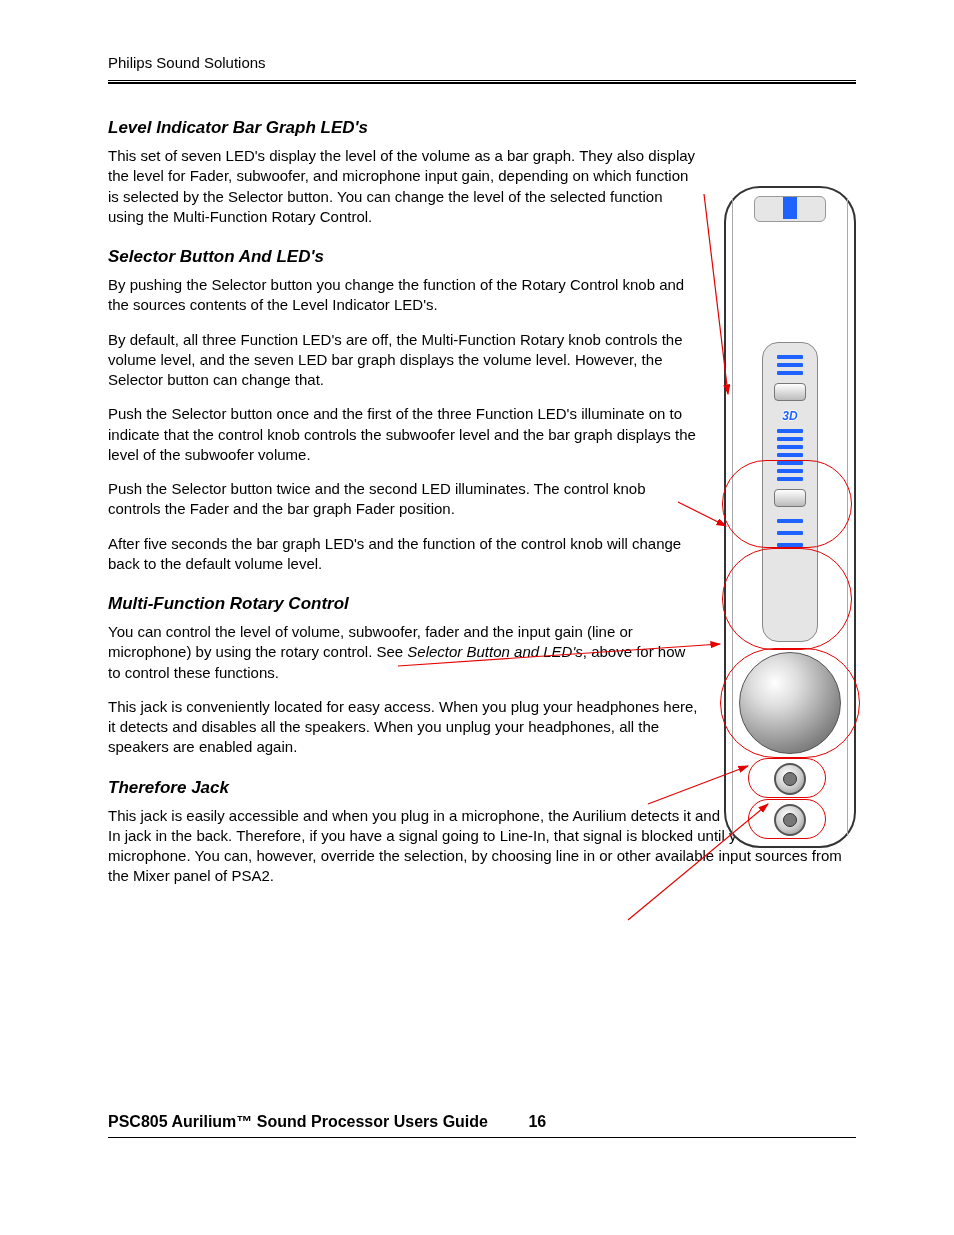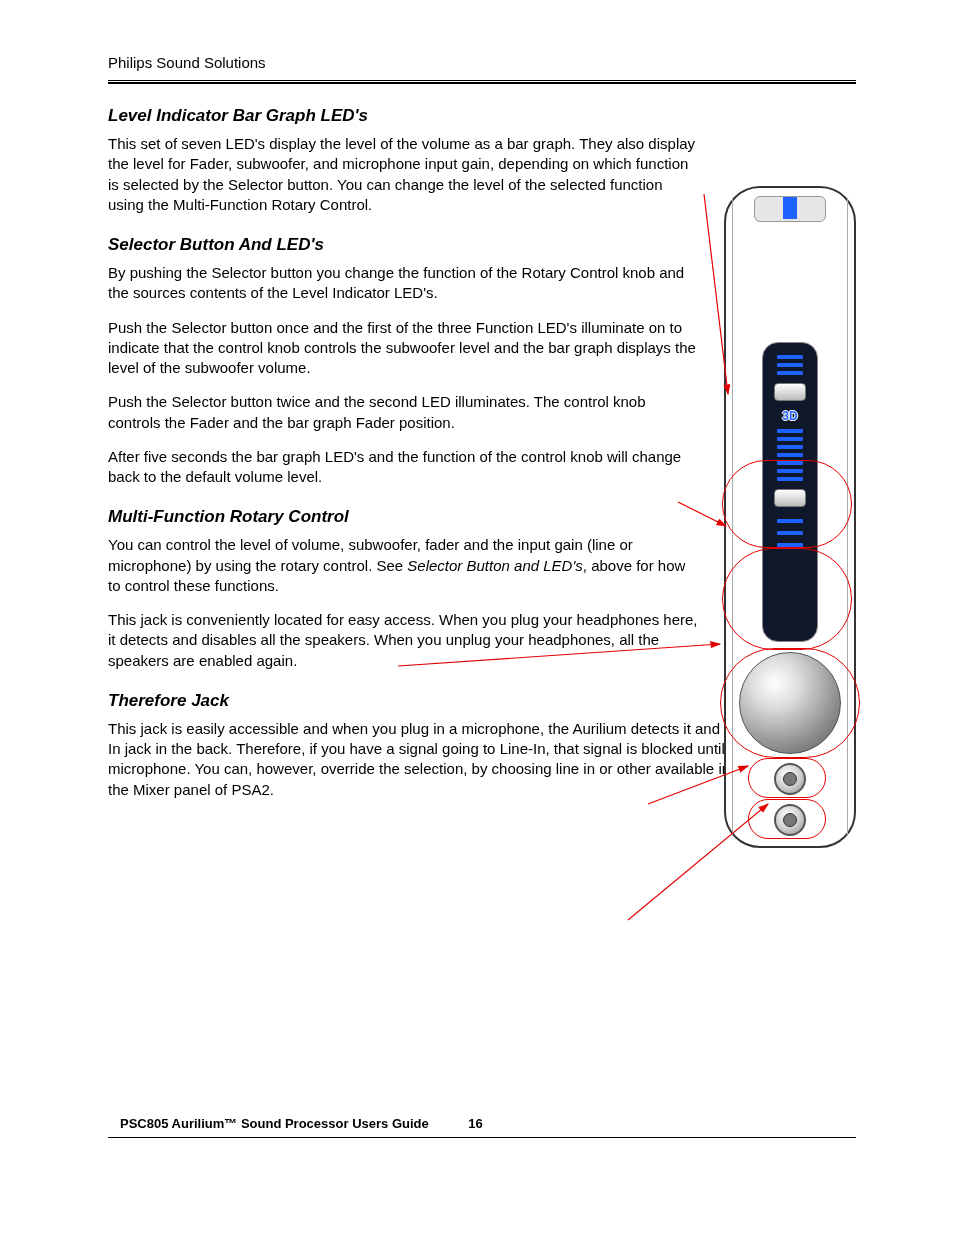--- a/index.html
+++ b/index.html
@@ -1,36 +1,36 @@
 <!DOCTYPE html>
 <html><head>
 <meta charset="utf-8">
 <style>
   body{margin:0;background:#fff;font-family:Arial,Helvetica,sans-serif;color:#000;}
   .page{width:954px;height:1202px;position:relative;margin:0 auto;box-sizing:border-box;}
   .content-frame{position:absolute;left:108px;right:98px;top:54px;bottom:64px;border-bottom:1.5px solid #000;}
   .running-head{font-size:15px;color:#000;padding-bottom:8px;}
   .head-rule-area{border-top:1.5px solid #000;border-bottom:2.5px solid #000;height:1px;margin-top:1px;}
-  .body-area{position:relative;padding-top:8px;}
+  .body-area{position:relative;padding-top:20px;}
   .text-col{width:590px;}
   h3{font-family:Arial,Helvetica,sans-serif;font-style:italic;font-weight:bold;font-size:17px;margin:20px 0 8px 0;}
   h3:first-child{margin-top:14px;}
   p{font-size:15px;line-height:1.35;margin:0 0 14px 0;}
   .ref-ital{font-style:italic;}
-  .footer{position:absolute;bottom:6px;left:12px;font-size:13px;font-weight:bold;}
+  .footer{position:absolute;bottom:6px;left:0;font-size:16px;font-weight:bold;}
   .footer-pg{display:inline-block;margin-left:36px;}
 
   
   .device{position:absolute;top:102px;right:0;width:132px;height:662px;}
   .device-body{position:absolute;inset:0;border:2px solid #333;border-radius:36px;background:#fff;}
   .device-seam-l{position:absolute;top:12px;bottom:12px;left:8px;width:0;border-left:1.5px solid #aaa;}
   .device-seam-r{position:absolute;top:12px;bottom:12px;right:8px;width:0;border-left:1.5px solid #aaa;}
   .top-slot{position:absolute;top:10px;left:50%;transform:translateX(-50%);width:70px;height:24px;background:#e6e6e6;border:1px solid #999;border-radius:6px;}
   .top-slot-blue{position:absolute;top:0;left:50%;transform:translateX(-50%);width:14px;height:22px;background:#1e63ff;}
-  .led-panel{position:absolute;top:156px;left:50%;transform:translateX(-50%);width:54px;height:298px;border:1.5px solid #888;border-radius:16px;background:#0f172a;}
+  .led-panel{position:absolute;top:156px;left:50%;transform:translateX(-50%);width:54px;height:298px;border:1.5px solid #888;border-radius:16px;background:#e5e5e5;font-style:italic;}
   .led-col{display:flex;flex-direction:column;align-items:center;}
   .bar{width:26px;height:4px;background:#1e63ff;margin:2px 0;border-radius:1px;}
   .sel-btn{width:30px;height:16px;border:1px solid #777;border-radius:4px;background:linear-gradient(#fff,#bbb);margin:6px 0;}
   .label3d{font-size:12px;font-weight:bold;color:#1e63ff;text-shadow:1px 0 #fff,-1px 0 #fff,0 1px #fff,0 -1px #fff;margin-top:2px;}
   .knob{position:absolute;top:466px;left:50%;transform:translateX(-50%);width:100px;height:100px;border-radius:50%;background:radial-gradient(circle at 35% 30%,#fff 0%,#ddd 25%,#888 70%,#555 100%);border:1.5px solid #555;}
   .jack{position:absolute;left:50%;transform:translateX(-50%);width:28px;height:28px;border:2px solid #555;border-radius:50%;background:radial-gradient(circle at 40% 35%,#fff,#ccc 55%,#888);}
   .jack-inner{position:absolute;top:50%;left:50%;transform:translate(-50%,-50%);width:12px;height:12px;border:1.5px solid #333;border-radius:50%;background:#777;}
   #jack-hp{top:577px;} #jack-mic{top:618px;}
 
   
@@ -52,20 +52,21 @@
     <div class="running-head">Philips Sound Solutions</div>
     <div class="head-rule-area"></div>
 
     <div class="body-area">
       <div class="text-col">
         <h3>Level Indicator Bar Graph LED's</h3>
         <p>This set of seven LED's display the level of the volume as a bar graph. They also display the level for Fader, subwoofer, and microphone input gain, depending on which function is selected by the Selector button. You can change the level of the selected function using the Multi-Function Rotary Control.</p>
 
         <h3>Selector Button And LED's</h3>
         <p>By pushing the Selector button you change the function of the Rotary Control knob and the sources contents of the Level Indicator LED's.</p>
+        <p>By default, all three Function LED's are off, the Multi-Function Rotary knob controls the volume level, and the seven LED bar graph displays the volume level. However, the Selector button can change that.</p>
         <p>Push the Selector button once and the first of the three Function LED's illuminate on to indicate that the control knob controls the subwoofer level and the bar graph displays the level of the subwoofer volume.</p>
         <p>Push the Selector button twice and the second LED illuminates. The control knob controls the Fader and the bar graph Fader position.</p>
         <p>After five seconds the bar graph LED's and the function of the control knob will change back to the default volume level.</p>
 
         <h3>Multi-Function Rotary Control</h3>
         <p>
           <span>You can control the level of volume, subwoofer, fader and the input gain (line or microphone) by using the rotary control. See </span><span class="ref-ital">Selector Button and LED's</span><span>, above for how to control these functions.</span>
         </p>
 
         <p>This jack is conveniently located for easy access. When you plug your headphones here, it detects and disables all the speakers. When you unplug your headphones, all the speakers are enabled again.</p>

